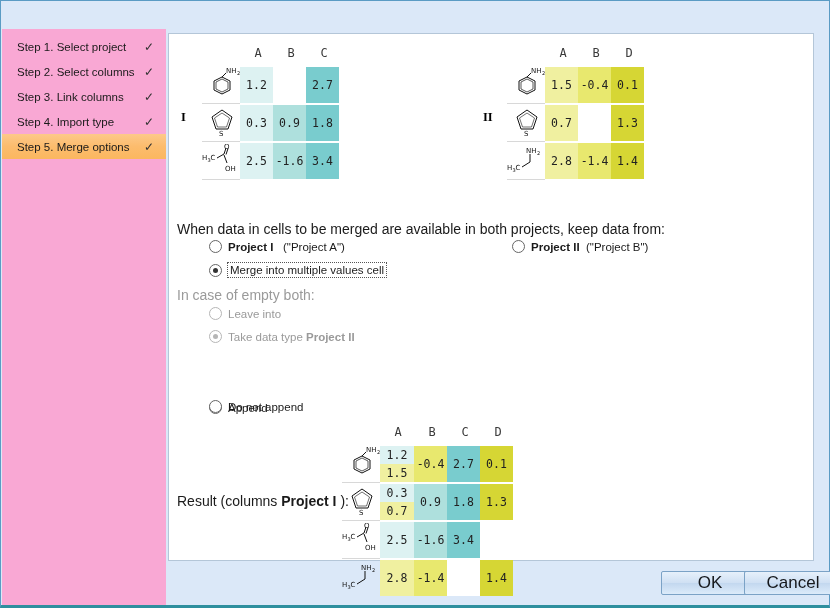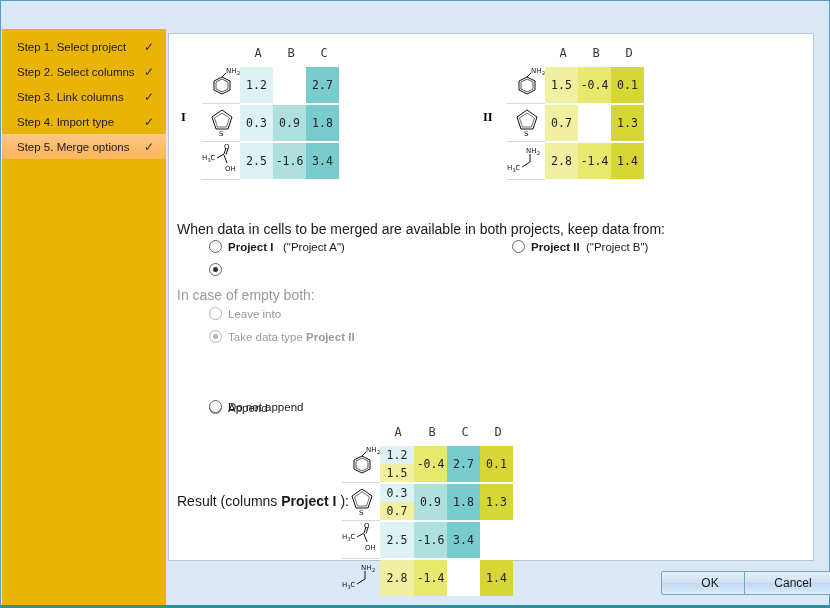--- a/index.html
+++ b/index.html
@@ -46,21 +46,21 @@
   .winbtn.close {
     background: linear-gradient(to bottom, #f3a391 0%, #e0705a 48%, #cf503a 52%, #ec9b84 100%);
     border-color: #a8402c;
   }
   .winbtn svg { display: block; }
 
   
   #sidebar {
     position: absolute; left: 1px; top: 28px;
     width: 164px; height: 576px;
-    background: #eab308;
+    background: #f9a8d4;
   }
   .step {
     height: 25px; display: flex; align-items: center;
     font-size: 11.5px; color: #1a1a1a;
     padding-left: 15px; margin-top: 0;
     cursor: pointer;
   }
   .step .lbl { flex: 1 1 auto; }
   .step .chk { width: 22px; text-align: left; font-size: 12px; color: #333; }
   .step.active {
@@ -118,21 +118,21 @@
   .rlabel b { font-weight: bold; }
   .focusbox { outline: 1px dotted #555; padding: 1px 2px; }
 
   
   .dlgbtn {
     position: absolute;
     width: 98px; height: 24px;
     border: 1px solid #7ba2c6;
     border-radius: 2px;
     background: linear-gradient(to bottom, #e6f0fb 0%, #cfe0f3 50%, #c3d8ef 52%, #dcebfa 100%);
-    font-size: 12px; color: #15181c;
+    font-size: 17px; color: #15181c;
     display: flex; align-items: center; justify-content: center;
     cursor: pointer;
   }
 </style>
 </head>
 <body>
 
 <div id="window">
 
 
@@ -275,20 +275,21 @@
 
     <div class="radio-row" style="left:343px; top:206px;">
       <span class="radio"></span>
       <span class="rlabel"><b>Project II</b>&nbsp;&nbsp;<span>("Project B")</span></span>
     </div>
 
     <div class="radio-row" style="left:40px; top:229px;">
       <span class="radio">
           <span class="dot"></span>
         </span>
+      <span class="rlabel focusbox">Merge into multiple values cell</span>
     </div>
 
     <div class="txt dim" style="left:8px; top:253px;">In case of empty both:</div>
 
     <div class="radio-row dimmed" style="left:40px; top:273px;">
       <span class="radio dimmed"></span>
       <span class="rlabel">Leave into</span>
     </div>
 
     <div class="radio-row dimmed" style="left:40px; top:296px;">

